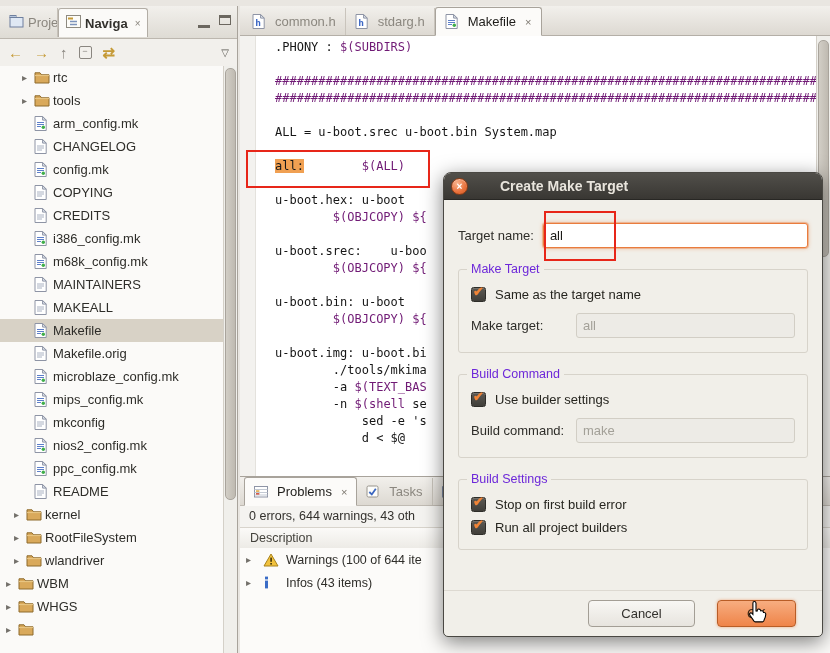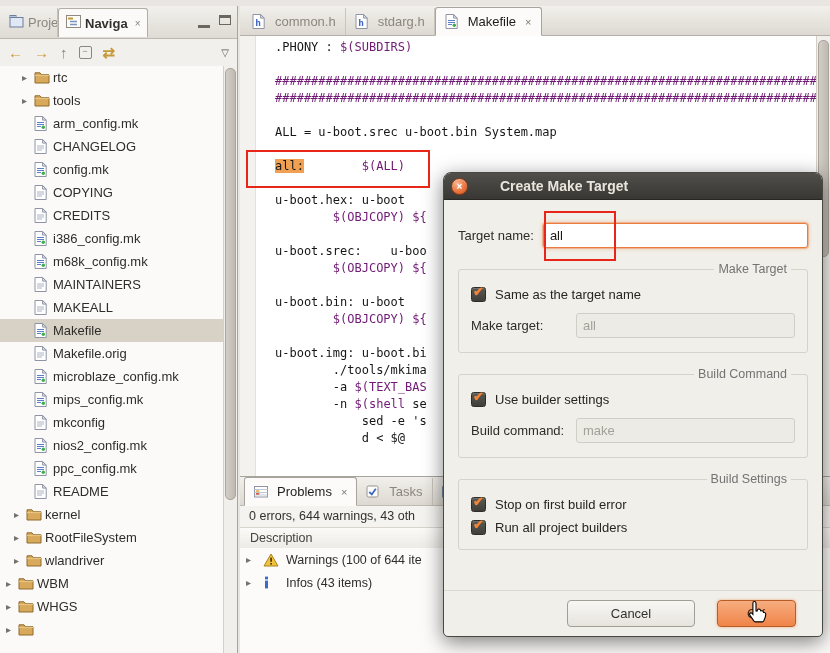--- a/index.html
+++ b/index.html
@@ -69,31 +69,31 @@
           border:1px solid #8a3c16;color:#fff;font-size:10px;font-weight:bold;display:flex;align-items:center;justify-content:center;
           box-shadow:inset 0 1px 1px rgba(255,255,255,.4);box-sizing:border-box;}
   .dtitle{margin-left:32px;color:#e9e5dd;font-size:14px;font-weight:bold;}
   .dbody{padding:0 14px;}
   .trow{margin-top:23px;display:flex;align-items:center;gap:9px;}
   .trow label{font-size:13px;color:#2e2d29;white-space:nowrap;}
   .trow input{flex:1;height:23px;background:#fff;border:1px solid #e97c3d;border-radius:3px;
               box-shadow:0 0 0 1px rgba(233,124,61,.35),0 0 4px rgba(233,124,61,.55);
               font-size:13px;font-family:inherit;color:#1b1a17;padding:0 6px;outline:none;min-width:0;}
   fieldset{margin:14px 0 0;border:1px solid #d7d3ca;border-radius:3px;padding:3px 12px 14px;}
-  legend{font-size:12.5px;color:#737373;padding:0 4px;margin-left:-4px;text-align:right;}
+  legend{font-size:12.5px;color:#6d28d9;padding:0 4px;margin-left:-4px;}
   .cbrow{display:flex;align-items:center;gap:9px;margin-top:8px;}
   .cb{width:15px;height:15px;flex:0 0 15px;border-radius:2.5px;background:linear-gradient(#5c5953,#403e39);border:1px solid #2e2d29;position:relative;box-sizing:border-box;box-shadow:inset 0 1px 0 rgba(255,255,255,.15);}
   .cb .check{position:absolute;left:1px;top:-4px;color:#f08437;font-size:13px;font-weight:bold;}
   .cblabel{font-size:13px;color:#26251f;}
   .frow{display:flex;align-items:center;margin-top:11px;gap:8px;}
   .frow label{font-size:13px;color:#2e2d29;width:97px;flex:0 0 auto;}
   .frow input{flex:1;height:23px;background:#edebe6;border:1px solid #d2cec5;border-radius:3px;color:#a3a098;font-size:13px;font-family:inherit;padding:0 6px;min-width:0;}
   .dfooter{position:absolute;left:0;right:0;bottom:0;height:46px;border-top:1px solid #ddd9d1;display:flex;align-items:center;justify-content:flex-end;gap:22px;padding:0 26px;box-sizing:border-box;}
   .btn{height:27px;border-radius:4px;font-size:13px;font-family:inherit;cursor:default;}
-  .btn.cancel{width:128px;background:linear-gradient(#f8f7f4,#e7e4de);border:1px solid #a39e95;color:#33312d;}
+  .btn.cancel{width:107px;background:linear-gradient(#f8f7f4,#e7e4de);border:1px solid #a39e95;color:#33312d;}
   .btn.ok{width:79px;background:linear-gradient(#f7ad80,#ef8449);border:1px solid #b95d26;color:#3d2715;box-shadow:0 0 3px rgba(236,121,57,.6);}
 
   
   .annot{position:absolute;border:2px solid #e72619;z-index:60;pointer-events:none;}
   .a1{left:246px;top:150px;width:180px;height:34px;}
   .a2{left:544px;top:211px;width:68px;height:46px;}
   .cursor{position:absolute;left:746px;top:600px;z-index:70;pointer-events:none;}
 </style>
 </head>
 <body>

